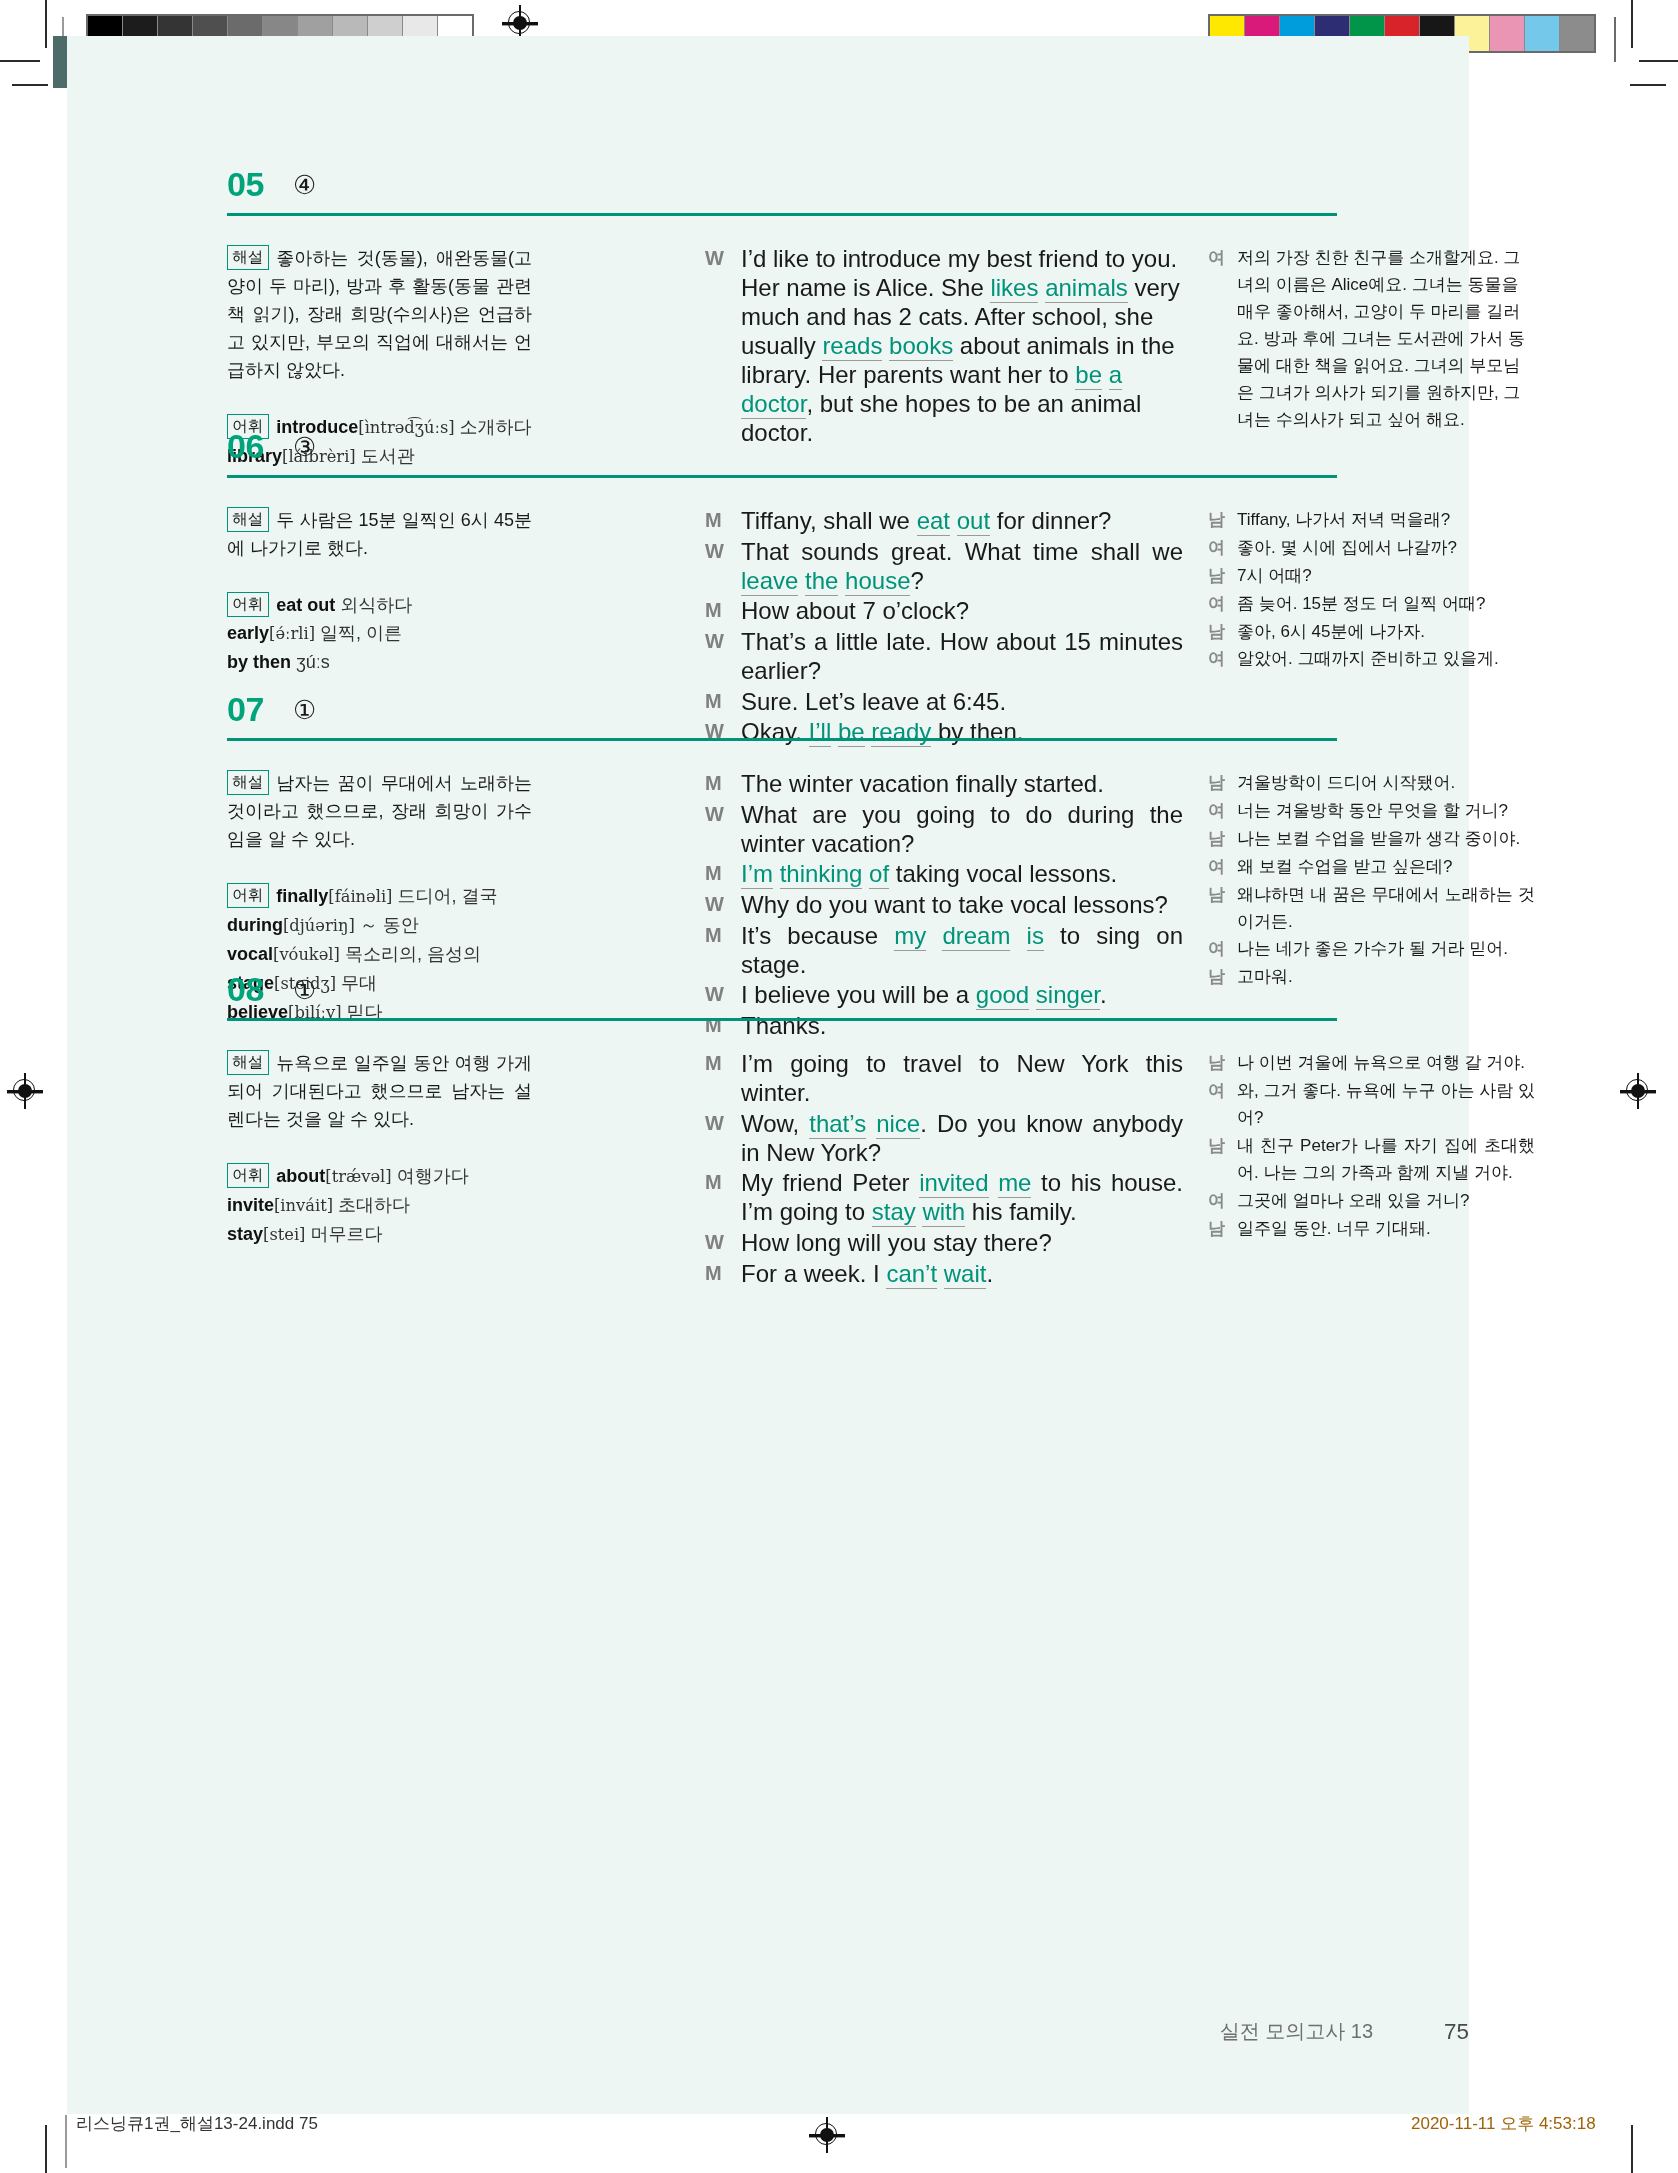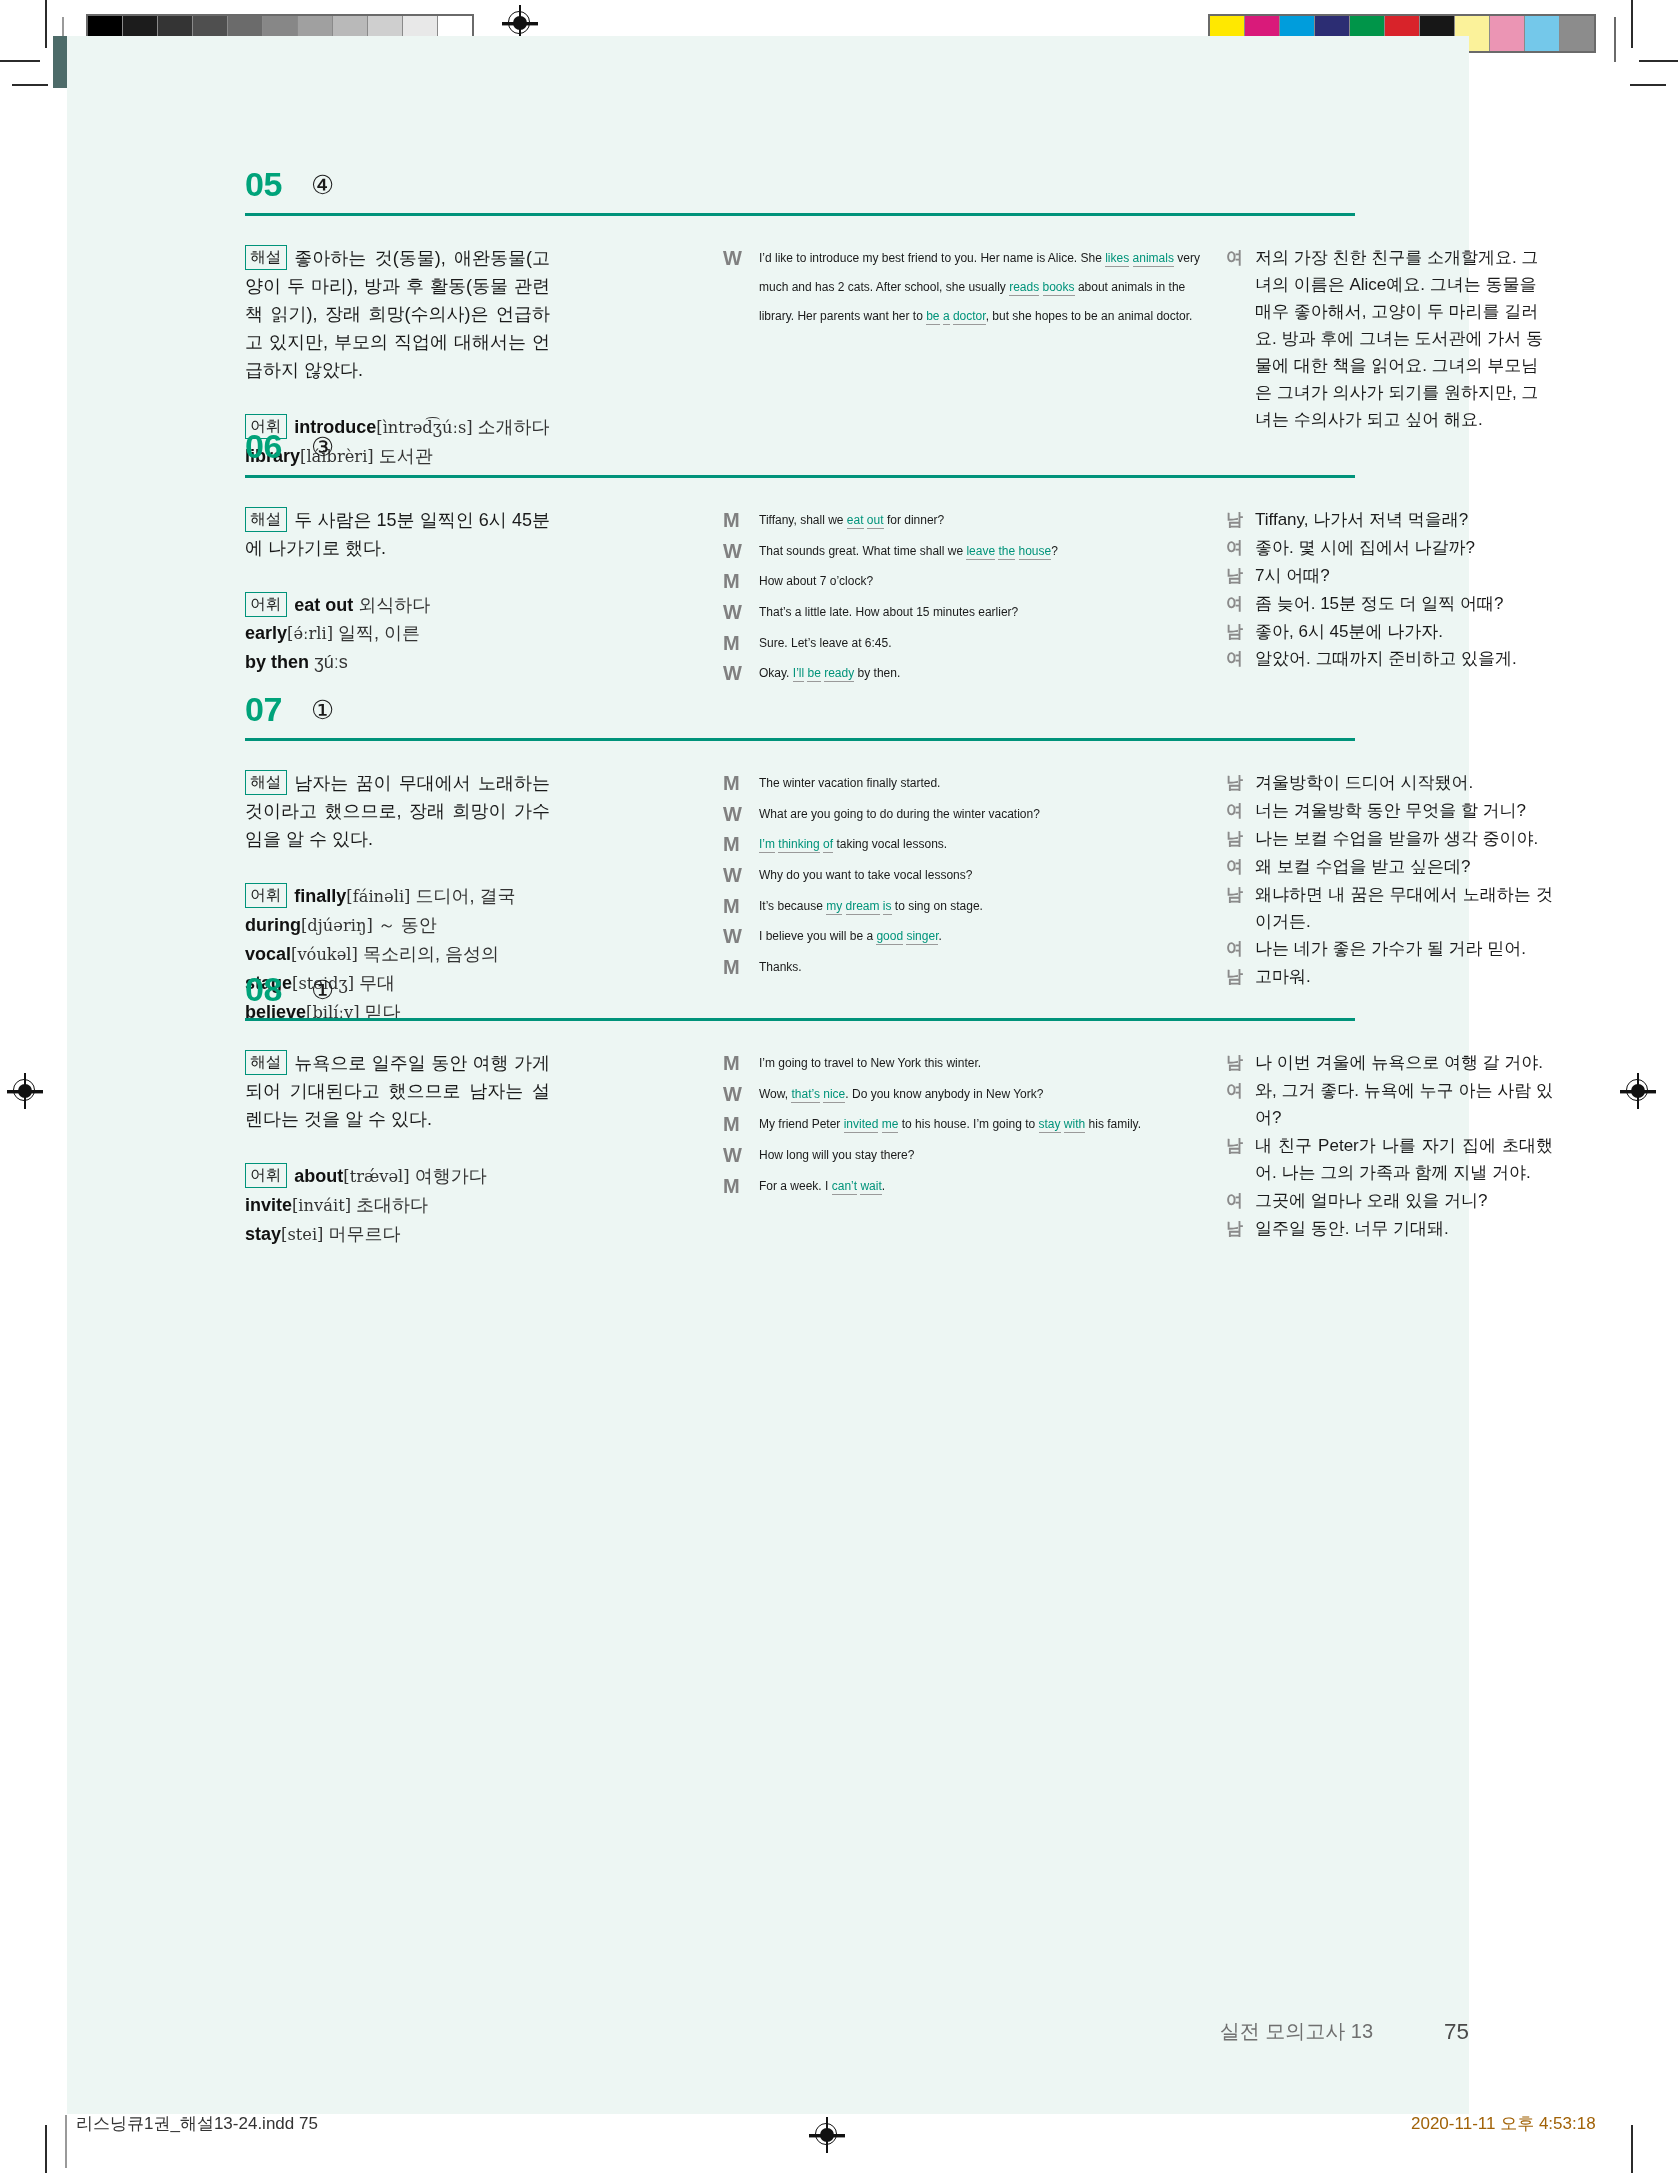--- a/index.html
+++ b/index.html
@@ -25,21 +25,21 @@
   
   .tint-panel{
     position:absolute;left:67px;top:36px;width:1402px;height:2078px;
     background:#edf6f3;
   }
   .tab-marker{
     position:absolute;left:53px;top:36px;width:17px;height:52px;
     background:#4d6b69;
   }
 
-  .content{position:absolute;left:73px;top:36px;width:1402px;height:2078px;}
+  .content{position:absolute;left:55px;top:36px;width:1402px;height:2078px;}
 
   .qblock{position:absolute;left:0;width:1402px;}
 
   .q-head{position:relative;height:53px;}
   .q-num{
     position:absolute;left:172px;top:0;
     font-size:34px;font-weight:bold;color:#00a37a;letter-spacing:-0.4px;
   }
   .q-ans{
     position:absolute;left:238px;top:5.2px;
@@ -68,21 +68,21 @@
   .gloss{color:#333;}
 
   
   .col-script{position:absolute;left:650px;width:478px;}
   .line{display:flex;margin-bottom:1.7px;}
   .spk{
     width:36px;flex:0 0 36px;font-size:20px;font-weight:bold;color:#808080;
     line-height:29px;text-align:left;letter-spacing:0.4px;
   }
   .utt{
-    flex:1;font-size:12px;line-height:29px;color:#1a1a1a;
+    flex:1;font-size:24px;line-height:29px;color:#1a1a1a;
     text-align:justify;text-justify:inter-word;
   }
   .line.last .utt{text-align:left;}
   .hl{color:#00937a;border-bottom:1.7px solid #9a9a9a;padding-bottom:0.9px;}
 
   
   .col-kor{position:absolute;left:1153px;width:327px;}
   .kline{display:flex;margin-bottom:0.9px;}
   .kspk{
     width:29px;flex:0 0 29px;font-size:17px;font-weight:bold;color:#8a8a8a;

